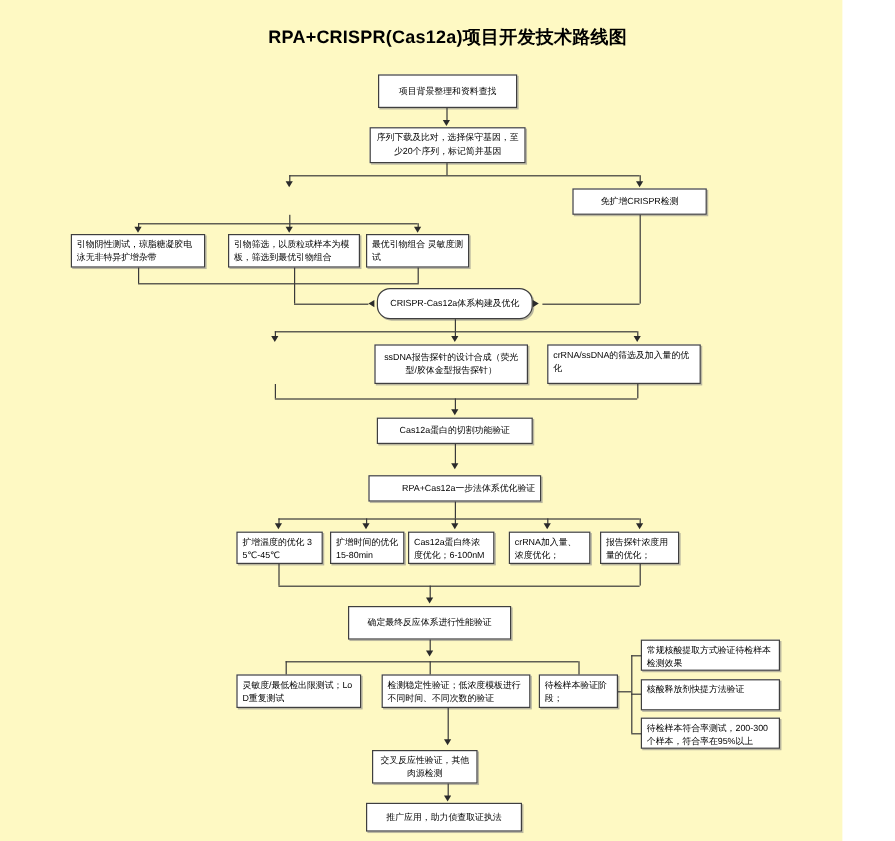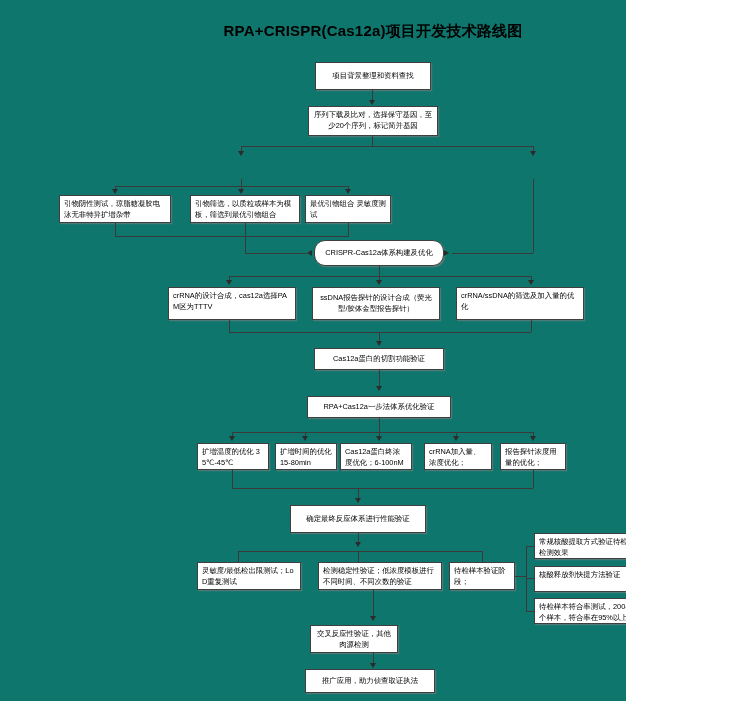--- a/index.html
+++ b/index.html
@@ -6,23 +6,23 @@
     margin: 0;
     padding: 0;
     background: #ffffff;
   }
   body {
     font-family: "Liberation Sans", "DejaVu Sans", sans-serif;
     color: #000000;
   }
   #canvas {
     position: relative;
-    width: 626px;
+    width: 702px;
     height: 701px;
-    background: #0f766e;
+    background: #fef9c3;
     overflow: hidden;
   }
   #title {
     position: absolute;
     left: 0;
     top: 22px;
     width: 746px;
     text-align: center;
     font-size: 15px;
     font-weight: bold;
@@ -90,54 +90,54 @@
 
   <div class="node center" style="left:315px; top:62px; width:116px; height:28px;">
     <span class="txt">项目背景整理和资料查找</span>
   </div>
 
   <div class="node center" style="left:308px; top:106px; width:130px; height:30px;">
     <span class="txt">序列下载及比对，选择保守基因，至少20个序列，标记简并基因</span>
   </div>
 
 
+  <div class="node center" style="left:477px; top:157px; width:112px; height:22px;">
+    <span class="txt">免扩增CRISPR检测</span>
+  </div>
 
   <div class="node left" style="left:59px; top:195px; width:112px; height:28px;">
     <span class="txt">引物阴性测试，琼脂糖凝胶电泳无非特异扩增杂带</span>
   </div>
 
   <div class="node left" style="left:190px; top:195px; width:110px; height:28px;">
     <span class="txt">引物筛选，以质粒或样本为模板，筛选到最优引物组合</span>
   </div>
 
   <div class="node left" style="left:305px; top:195px; width:86px; height:28px;">
     <span class="txt">最优引物组合 灵敏度测试</span>
   </div>
 
   <div class="node center" style="left:314px; top:240px; width:130px; height:26px;border-radius:11px;">
     <span class="txt">CRISPR-Cas12a体系构建及优化</span>
   </div>
 
-  <div class="node left" style="left:168px; top:287px; width:128px; height:33px;">
-    <span class="txt">crRNA的设计合成，cas12a选择PAM区为TTTV</span>
-  </div>
 
   <div class="node center" style="left:312px; top:287px; width:128px; height:33px;text-align:center;">
     <span class="txt">ssDNA报告探针的设计合成（荧光型/胶体金型报告探针）</span>
   </div>
 
   <div class="node left" style="left:456px; top:287px; width:128px; height:33px;">
     <span class="txt">crRNA/ssDNA的筛选及加入量的优化</span>
   </div>
 
   <div class="node center" style="left:314px; top:348px; width:130px; height:22px;">
     <span class="txt">Cas12a蛋白的切割功能验证</span>
   </div>
 
-  <div class="node center" style="left:307px; top:396px; width:144px; height:22px;">
+  <div class="node center" style="left:307px; top:396px; width:144px; height:22px;text-align:right;">
     <span class="txt">RPA+Cas12a一步法体系优化验证</span>
   </div>
 
   <div class="node left" style="left:197px; top:443px; width:72px; height:27px;">
     <span class="txt">扩增温度的优化 35℃-45℃</span>
   </div>
 
   <div class="node left" style="left:275px; top:443px; width:62px; height:27px;">
     <span class="txt">扩增时间的优化 15-80min</span>
   </div>

